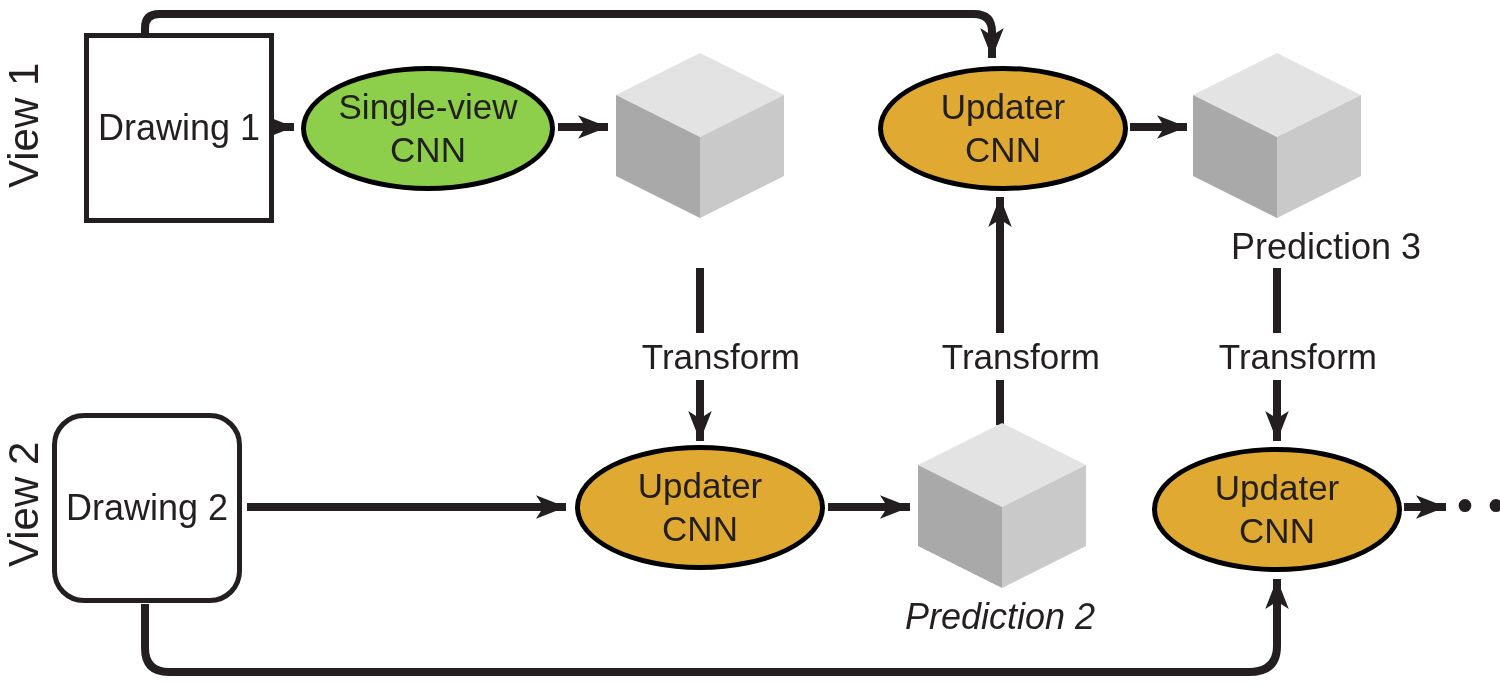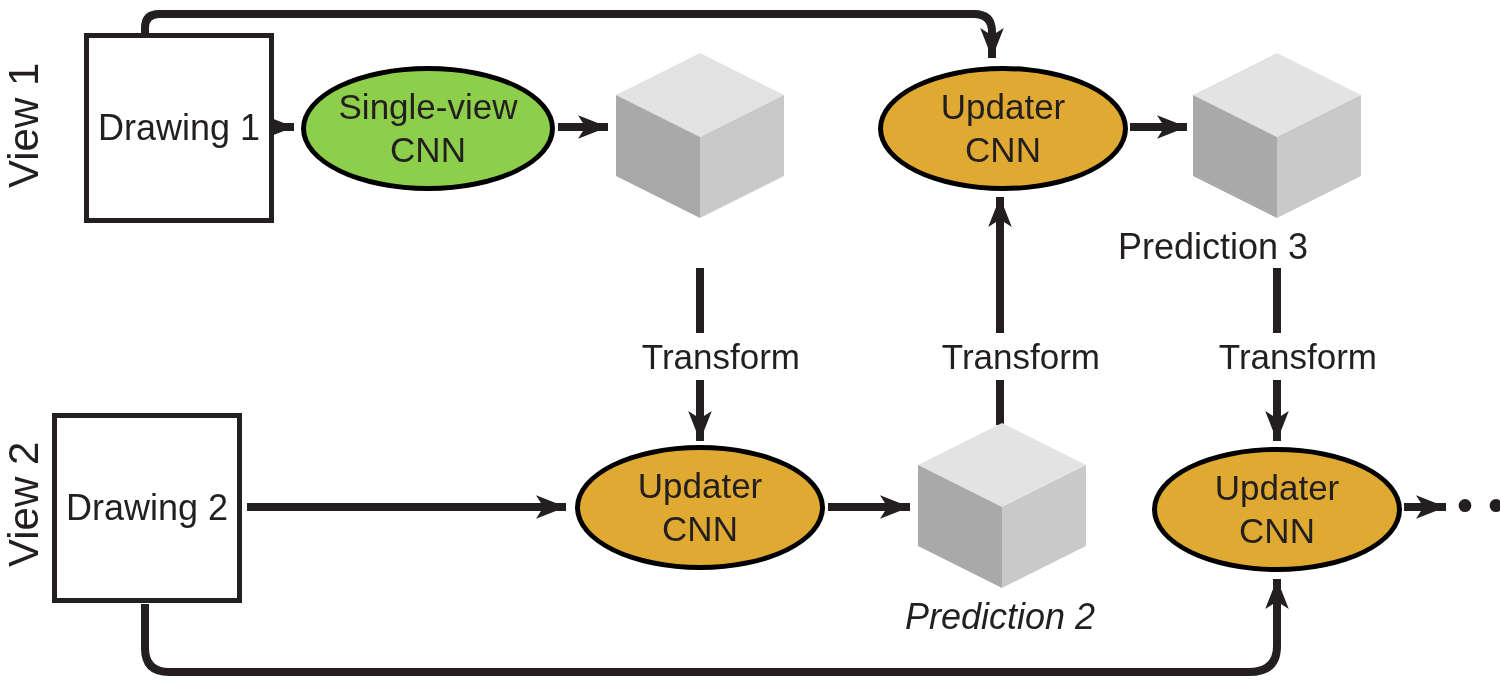--- a/index.html
+++ b/index.html
@@ -68,21 +68,21 @@
       <path d="M145,604 L145,648 Q145,672 169,672 L1249,672 Q1277,672 1277,646 L1277,579" marker-end="url(#ah)"></path>
     </g>
   </svg>
 
   <div class="vlabel" style="left:-36px;top:106px;">View 1</div>
   <div class="vlabel" style="left:-36px;top:485px;">View 2</div>
 
   <div class="dbox" style="left:52px;top:33px;margin-left:32px;">
     <span class="box-label">Drawing 1</span>
   </div>
-  <div class="dbox" style="left:52px;top:413px;">
+  <div class="dbox" style="left:52px;top:413px;border-radius:32px;">
     <span class="box-label">Drawing 2</span>
   </div>
 
   <div class="ellipse green" style="left:301px;top:66px;width:254px;height:125px;">
     <span>Single-view</span>
     <span>CNN</span>
   </div>
   <div class="ellipse orange" style="left:878px;top:66px;width:250px;height:125px;">
     <span>Updater</span>
     <span>CNN</span>
@@ -106,21 +106,21 @@
     <polygon points="0,42 84,84 84,165 0,123" style="fill:var(--cube-left)"></polygon>
     <polygon points="84,84 168,42 168,123 84,165" style="fill:var(--cube-right)"></polygon>
   </svg>
   <svg class="cube" style="left:1193px;top:53px;" viewBox="0 0 168 165">
     <polygon points="84,0 168,42 84,84 0,42" style="fill:var(--cube-top)"></polygon>
     <polygon points="0,42 84,84 84,165 0,123" style="fill:var(--cube-left)"></polygon>
     <polygon points="84,84 168,42 168,123 84,165" style="fill:var(--cube-right)"></polygon>
   </svg>
 
   <div class="caption" style="left:880px;top:596px;font-style:italic;">Prediction 2</div>
-  <div class="caption" style="left:1093px;top:226px;">Prediction 3</div>
+  <div class="caption" style="left:1206px;top:226px;">Prediction 3</div>
 
   <div class="tlabel" style="left:600px;top:337px;">Transform</div>
   <div class="tlabel" style="left:900px;top:337px;">Transform</div>
   <div class="tlabel" style="left:1177px;top:337px;">Transform</div>
 
   <div class="dots" style="left:1452px;top:485px;">•••</div>
 
 </div>
 
 </body></html>

